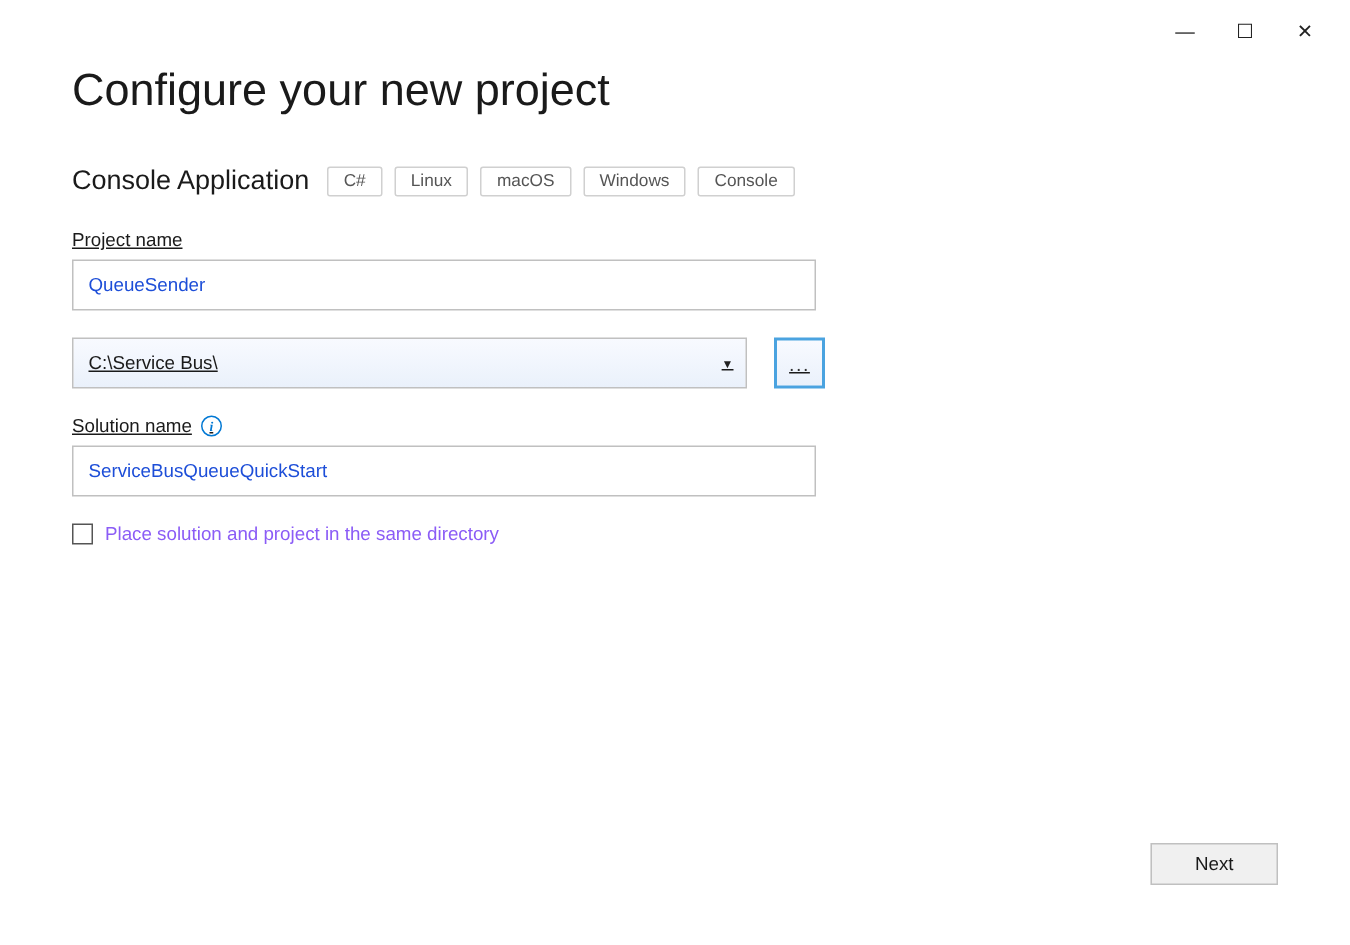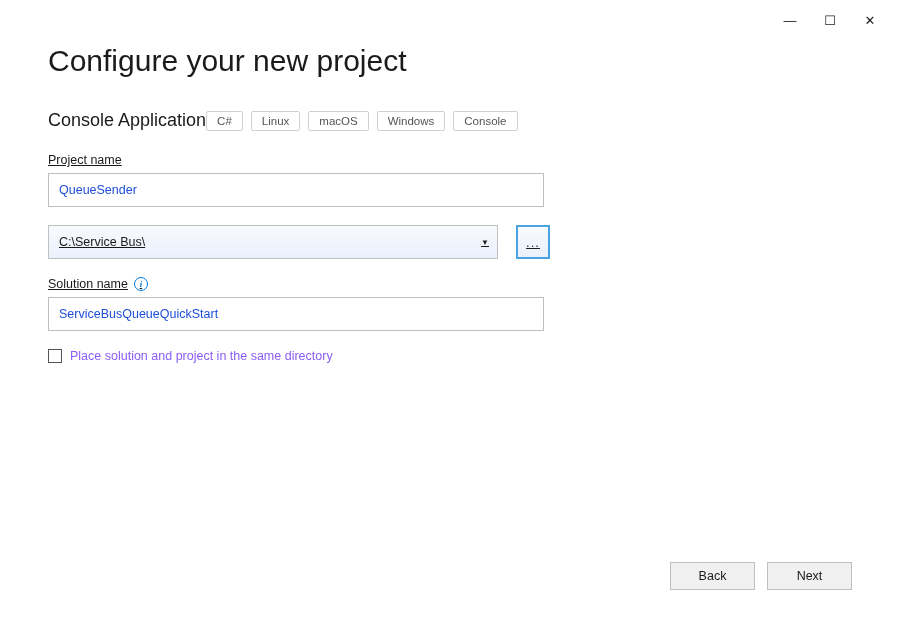--- a/index.html
+++ b/index.html
@@ -37,20 +37,21 @@
     }
     .page-title {
       font-size: 30px;
       font-weight: 400;
       color: #1a1a1a;
       margin-bottom: 32px;
     }
     .subtitle-row {
       display: flex;
       align-items: center;
+      gap: 12px;
       margin-bottom: 22px;
     }
     .subtitle {
       font-size: 18px;
       font-weight: 400;
       color: #1a1a1a;
     }
     .tags {
       display: flex;
       gap: 8px;
@@ -223,15 +224,14 @@
     <input class="text-input" type="text" value="ServiceBusQueueQuickStart" style="">
   </div>
 
   <div class="checkbox-row">
     <div class="checkbox"></div>
     <span class="checkbox-label">Place solution and project in the same directory</span>
   </div>
 </div>
 
 <div class="footer">
-  <div class="footer-btn">Back</div>
   <div class="footer-btn">Next</div>
 </div>
 
 </body></html>

